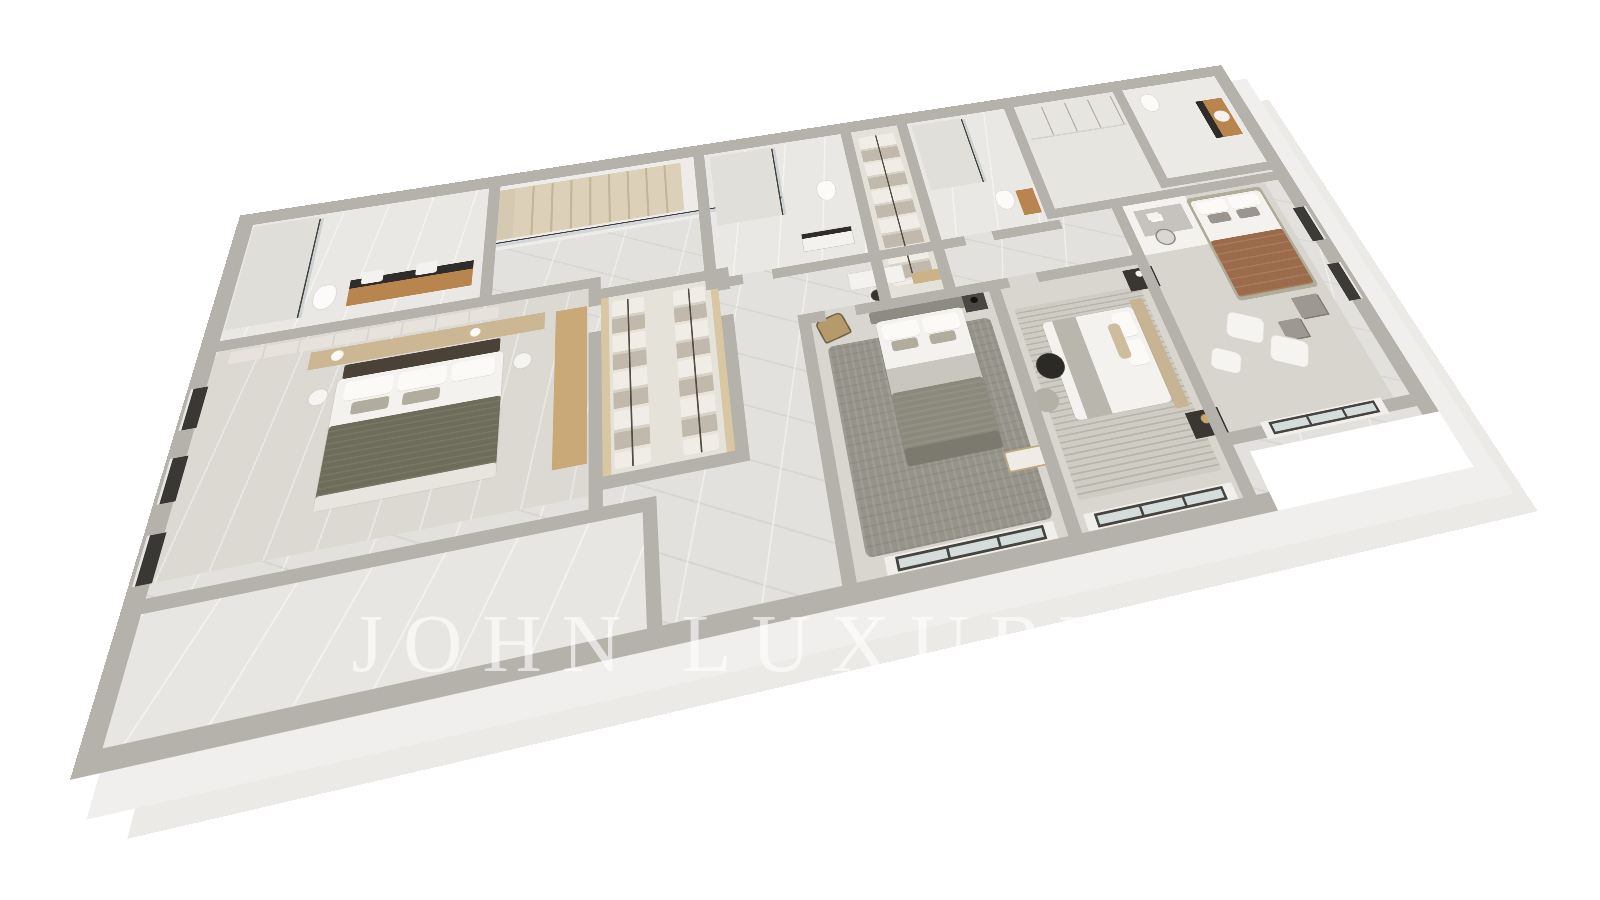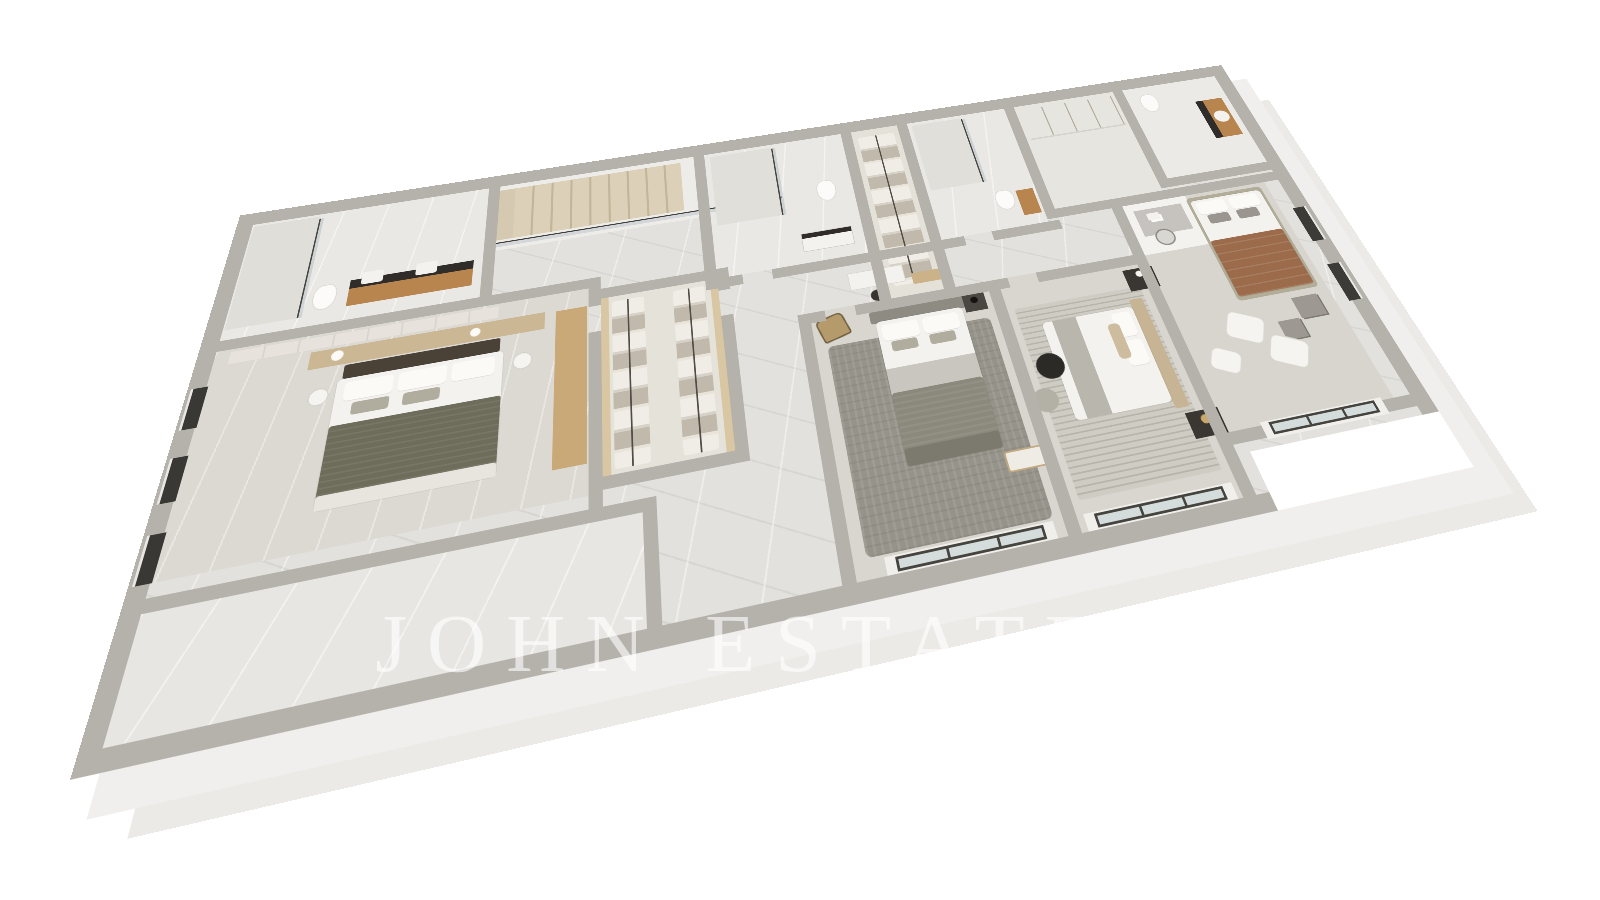--- a/index.html
+++ b/index.html
@@ -243,15 +243,15 @@
       <div style="left:4px;top:464px;width:20px;height:56px;background:#393835;box-shadow:inset 3px 0 0 #e9e7e3;"></div>
 
       <div style="left:1474px;top:300px;width:20px;height:60px;background:#3c3b38;box-shadow:inset -3px 0 0 #e9e7e3;"></div>
       <div style="left:1474px;top:400px;width:20px;height:60px;background:#3c3b38;box-shadow:inset -3px 0 0 #e9e7e3;"></div>
 
       <div class="cutout" style="left:1252px;top:628px;width:248px;height:72px;"></div>
     </div>
   </div>
 
   <div class="watermark">
-    <div class="wm-title">JOHN ESTATE</div>
+    <div class="wm-title">JOHN LUXURY</div>
   </div>
 </div>
 
 </body></html>

